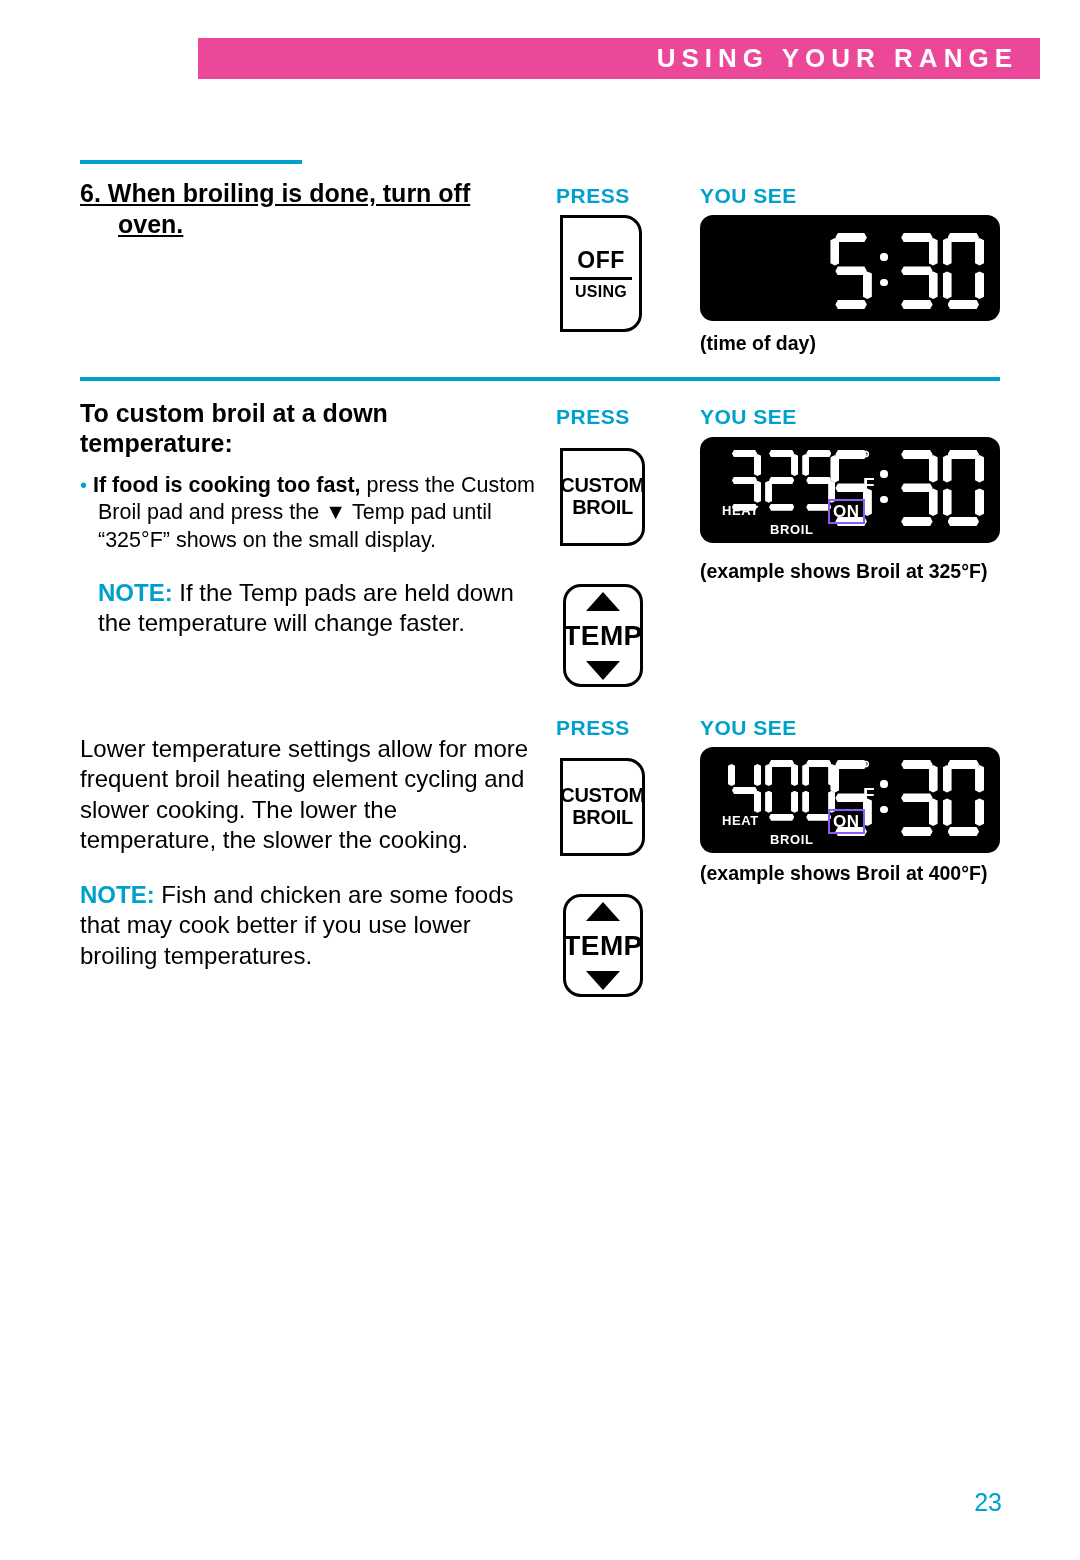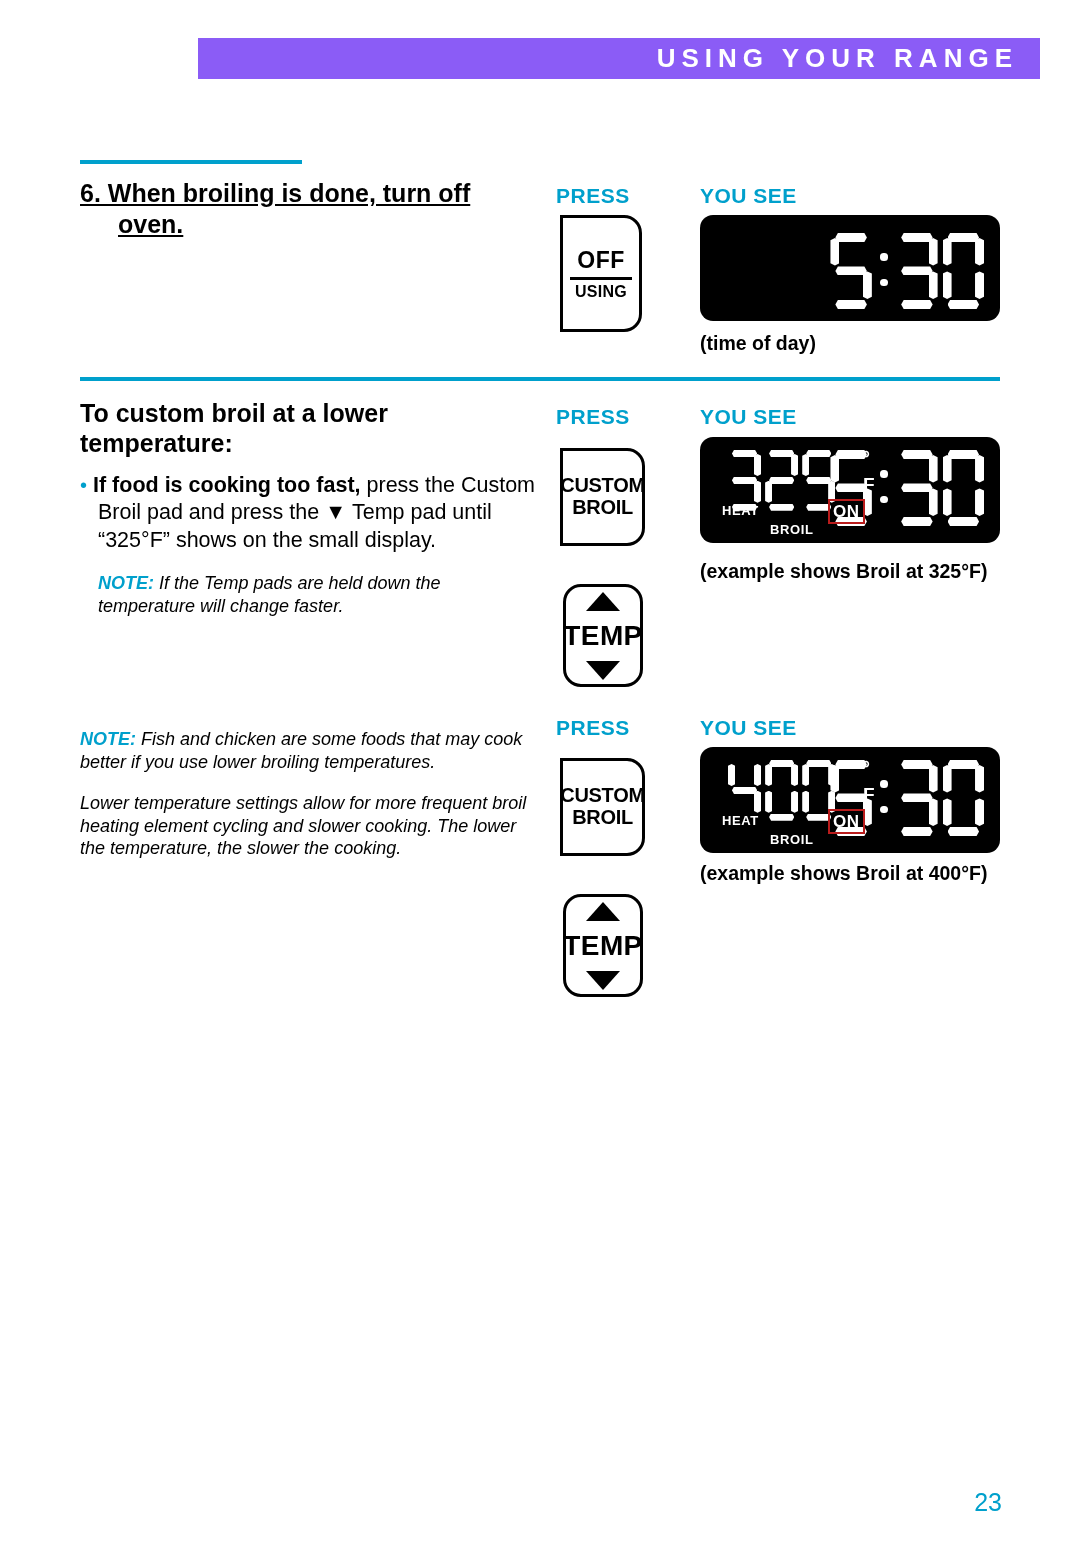--- a/index.html
+++ b/index.html
@@ -16,21 +16,21 @@
     overflow: hidden;
   }
 
   
   .header-banner {
     position: absolute;
     left: 198px;
     top: 38px;
     width: 842px;
     height: 41px;
-    background: #8b5cf6;
+    background: #ec4899;
   }
   .header-banner-text {
     position: absolute;
     right: 22px;
     top: 50%;
     transform: translateY(-52%);
     color: #ffffff;
     font-size: 26px;
     font-weight: bold;
     letter-spacing: 6px;
@@ -81,24 +81,23 @@
     margin-top: 14px;
   }
   .bullet-dot {
     color: #00a0cc;
     font-size: 20px;
   }
   .bullet-item .lead {
     font-weight: bold;
   }
   .para {
-    font-size: 18px;
+    font-size: 24px;
     line-height: 1.27;
-    margin-top: 18px;
-    font-style: italic;
+    margin-top: 24px;
   }
   .para.indented {
     padding-left: 18px;
   }
   .note-label {
     color: #00a0cc;
     font-weight: bold;
   }
 
   
@@ -217,21 +216,21 @@
     position: absolute;
     color: #ffffff;
     font-size: 13px;
     font-weight: bold;
     letter-spacing: 0.6px;
     white-space: nowrap;
   }
   .lcd-on-box {
     position: absolute;
     box-sizing: border-box;
-    border: 2px solid #b91c1c;
+    border: 2px solid #8b5cf6;
     color: #ffffff;
     font-size: 17px;
     font-weight: bold;
     letter-spacing: 0.5px;
     text-align: center;
     line-height: 21px;
     padding: 0 3px;
   }
 
   
@@ -266,21 +265,21 @@
   <div class="pad-divider"></div>
   <div class="pad-cancel">USING</div>
 </div>
 
 <div class="lcd" style="left:700px; top:215px; width:300px; height:106px;">
   <div id="lcd1-time" style="position: absolute; right: 16px; top: 18px; white-space: nowrap;"><span class="seg-digit" style="width: 41.4px; height: 75.9px;"><i class="seg" style="left: 4.9335px; top: 0px; width: 31.533px; height: 8.97px; clip-path: polygon(8% 0px, 92% 0px, 100% 50%, 92% 100%, 8% 100%, 0px 50%);"></i><i class="seg" style="left: 32.43px; top: 38.3985px; width: 8.97px; height: 27.6345px; clip-path: polygon(0px 8%, 50% 0px, 100% 8%, 100% 92%, 50% 100%, 0px 92%);"></i><i class="seg" style="left: 4.9335px; top: 66.93px; width: 31.533px; height: 8.97px; clip-path: polygon(8% 0px, 92% 0px, 100% 50%, 92% 100%, 8% 100%, 0px 50%);"></i><i class="seg" style="left: 0px; top: 4.9335px; width: 8.97px; height: 27.6345px; clip-path: polygon(0px 8%, 50% 0px, 100% 8%, 100% 92%, 50% 100%, 0px 92%);"></i><i class="seg" style="left: 4.9335px; top: 33.465px; width: 31.533px; height: 8.97px; clip-path: polygon(8% 0px, 92% 0px, 100% 50%, 92% 100%, 8% 100%, 0px 50%);"></i></span><span class="colon" style="width: 14.375px; height: 75.9px; margin-left: 5px;"><i style="width: 7.13px; height: 7.13px; left: 3.6225px; top: 20.493px;"></i><i style="width: 7.13px; height: 7.13px; left: 3.6225px; top: 45.54px;"></i></span><span class="seg-digit" style="width: 41.4px; height: 75.9px; margin-left: 5px;"><i class="seg" style="left: 4.9335px; top: 0px; width: 31.533px; height: 8.97px; clip-path: polygon(8% 0px, 92% 0px, 100% 50%, 92% 100%, 8% 100%, 0px 50%);"></i><i class="seg" style="left: 32.43px; top: 4.9335px; width: 8.97px; height: 27.6345px; clip-path: polygon(0px 8%, 50% 0px, 100% 8%, 100% 92%, 50% 100%, 0px 92%);"></i><i class="seg" style="left: 32.43px; top: 38.3985px; width: 8.97px; height: 27.6345px; clip-path: polygon(0px 8%, 50% 0px, 100% 8%, 100% 92%, 50% 100%, 0px 92%);"></i><i class="seg" style="left: 4.9335px; top: 66.93px; width: 31.533px; height: 8.97px; clip-path: polygon(8% 0px, 92% 0px, 100% 50%, 92% 100%, 8% 100%, 0px 50%);"></i><i class="seg" style="left: 4.9335px; top: 33.465px; width: 31.533px; height: 8.97px; clip-path: polygon(8% 0px, 92% 0px, 100% 50%, 92% 100%, 8% 100%, 0px 50%);"></i></span><span class="seg-digit" style="width: 41.4px; height: 75.9px; margin-left: 5px;"><i class="seg" style="left: 4.9335px; top: 0px; width: 31.533px; height: 8.97px; clip-path: polygon(8% 0px, 92% 0px, 100% 50%, 92% 100%, 8% 100%, 0px 50%);"></i><i class="seg" style="left: 32.43px; top: 4.9335px; width: 8.97px; height: 27.6345px; clip-path: polygon(0px 8%, 50% 0px, 100% 8%, 100% 92%, 50% 100%, 0px 92%);"></i><i class="seg" style="left: 32.43px; top: 38.3985px; width: 8.97px; height: 27.6345px; clip-path: polygon(0px 8%, 50% 0px, 100% 8%, 100% 92%, 50% 100%, 0px 92%);"></i><i class="seg" style="left: 4.9335px; top: 66.93px; width: 31.533px; height: 8.97px; clip-path: polygon(8% 0px, 92% 0px, 100% 50%, 92% 100%, 8% 100%, 0px 50%);"></i><i class="seg" style="left: 0px; top: 38.3985px; width: 8.97px; height: 27.6345px; clip-path: polygon(0px 8%, 50% 0px, 100% 8%, 100% 92%, 50% 100%, 0px 92%);"></i><i class="seg" style="left: 0px; top: 4.9335px; width: 8.97px; height: 27.6345px; clip-path: polygon(0px 8%, 50% 0px, 100% 8%, 100% 92%, 50% 100%, 0px 92%);"></i></span></div>
 </div>
 <div class="lcd-caption" style="left:700px; top:332px;">(time of day)</div>
 
 <div class="left-col" style="top:398px;">
-  <div class="section-heading">To custom broil at a lower temperature:</div>
+  <div class="section-heading">To custom broil at a down temperature:</div>
 
   <div class="bullet-item">
     <span class="bullet-dot">•</span>
     <span class="lead">If food is cooking too fast,</span><span> press the Custom Broil pad and press the ▼ Temp pad until “325°F” shows on the small display.</span>
   </div>
 
   <div class="para indented">
     <span class="note-label">NOTE:</span><span> If the Temp pads are held down the temperature will change faster.</span>
   </div>
 </div>
@@ -305,25 +304,25 @@
   <div class="f-mark" style="left:163px; top:38px; font-size:19px;">F</div>
   <div id="lcd2-time" style="position: absolute; right: 16px; top: 13px; white-space: nowrap;"><span class="seg-digit" style="width: 41.4px; height: 75.9px;"><i class="seg" style="left: 4.9335px; top: 0px; width: 31.533px; height: 8.97px; clip-path: polygon(8% 0px, 92% 0px, 100% 50%, 92% 100%, 8% 100%, 0px 50%);"></i><i class="seg" style="left: 32.43px; top: 38.3985px; width: 8.97px; height: 27.6345px; clip-path: polygon(0px 8%, 50% 0px, 100% 8%, 100% 92%, 50% 100%, 0px 92%);"></i><i class="seg" style="left: 4.9335px; top: 66.93px; width: 31.533px; height: 8.97px; clip-path: polygon(8% 0px, 92% 0px, 100% 50%, 92% 100%, 8% 100%, 0px 50%);"></i><i class="seg" style="left: 0px; top: 4.9335px; width: 8.97px; height: 27.6345px; clip-path: polygon(0px 8%, 50% 0px, 100% 8%, 100% 92%, 50% 100%, 0px 92%);"></i><i class="seg" style="left: 4.9335px; top: 33.465px; width: 31.533px; height: 8.97px; clip-path: polygon(8% 0px, 92% 0px, 100% 50%, 92% 100%, 8% 100%, 0px 50%);"></i></span><span class="colon" style="width: 14.375px; height: 75.9px; margin-left: 5px;"><i style="width: 7.13px; height: 7.13px; left: 3.6225px; top: 20.493px;"></i><i style="width: 7.13px; height: 7.13px; left: 3.6225px; top: 45.54px;"></i></span><span class="seg-digit" style="width: 41.4px; height: 75.9px; margin-left: 5px;"><i class="seg" style="left: 4.9335px; top: 0px; width: 31.533px; height: 8.97px; clip-path: polygon(8% 0px, 92% 0px, 100% 50%, 92% 100%, 8% 100%, 0px 50%);"></i><i class="seg" style="left: 32.43px; top: 4.9335px; width: 8.97px; height: 27.6345px; clip-path: polygon(0px 8%, 50% 0px, 100% 8%, 100% 92%, 50% 100%, 0px 92%);"></i><i class="seg" style="left: 32.43px; top: 38.3985px; width: 8.97px; height: 27.6345px; clip-path: polygon(0px 8%, 50% 0px, 100% 8%, 100% 92%, 50% 100%, 0px 92%);"></i><i class="seg" style="left: 4.9335px; top: 66.93px; width: 31.533px; height: 8.97px; clip-path: polygon(8% 0px, 92% 0px, 100% 50%, 92% 100%, 8% 100%, 0px 50%);"></i><i class="seg" style="left: 4.9335px; top: 33.465px; width: 31.533px; height: 8.97px; clip-path: polygon(8% 0px, 92% 0px, 100% 50%, 92% 100%, 8% 100%, 0px 50%);"></i></span><span class="seg-digit" style="width: 41.4px; height: 75.9px; margin-left: 5px;"><i class="seg" style="left: 4.9335px; top: 0px; width: 31.533px; height: 8.97px; clip-path: polygon(8% 0px, 92% 0px, 100% 50%, 92% 100%, 8% 100%, 0px 50%);"></i><i class="seg" style="left: 32.43px; top: 4.9335px; width: 8.97px; height: 27.6345px; clip-path: polygon(0px 8%, 50% 0px, 100% 8%, 100% 92%, 50% 100%, 0px 92%);"></i><i class="seg" style="left: 32.43px; top: 38.3985px; width: 8.97px; height: 27.6345px; clip-path: polygon(0px 8%, 50% 0px, 100% 8%, 100% 92%, 50% 100%, 0px 92%);"></i><i class="seg" style="left: 4.9335px; top: 66.93px; width: 31.533px; height: 8.97px; clip-path: polygon(8% 0px, 92% 0px, 100% 50%, 92% 100%, 8% 100%, 0px 50%);"></i><i class="seg" style="left: 0px; top: 38.3985px; width: 8.97px; height: 27.6345px; clip-path: polygon(0px 8%, 50% 0px, 100% 8%, 100% 92%, 50% 100%, 0px 92%);"></i><i class="seg" style="left: 0px; top: 4.9335px; width: 8.97px; height: 27.6345px; clip-path: polygon(0px 8%, 50% 0px, 100% 8%, 100% 92%, 50% 100%, 0px 92%);"></i></span></div>
   <div class="lcd-small-label" style="left:22px; top:66px;">HEAT</div>
   <div class="lcd-on-box" style="left:128px; top:62px;">ON</div>
   <div class="lcd-small-label" style="left:70px; top:85px;">BROIL</div>
 </div>
 <div class="lcd-caption" style="left:700px; top:560px;">(example shows Broil at 325°F)</div>
 
 <div class="left-col" style="top:710px;">
 
+  <div class="para">Lower temperature settings allow for more frequent broil heating element cycling and slower cooking. The lower the temperature, the slower the cooking.</div>
+
   <div class="para">
     <span class="note-label">NOTE:</span><span> Fish and chicken are some foods that may cook better if you use lower broiling temperatures.</span>
   </div>
-
-  <div class="para">Lower temperature settings allow for more frequent broil heating element cycling and slower cooking. The lower the temperature, the slower the cooking.</div>
 </div>
 
 <div class="col-label" style="left:556px; top:716px;">PRESS</div>
 <div class="col-label" style="left:700px; top:716px;">YOU SEE</div>
 
 <div class="pad pad-rightround" style="left:560px; top:758px; width:85px; height:98px;">
   <div class="pad-line">CUSTOM</div>
   <div class="pad-line">BROIL</div>
 </div>
 

